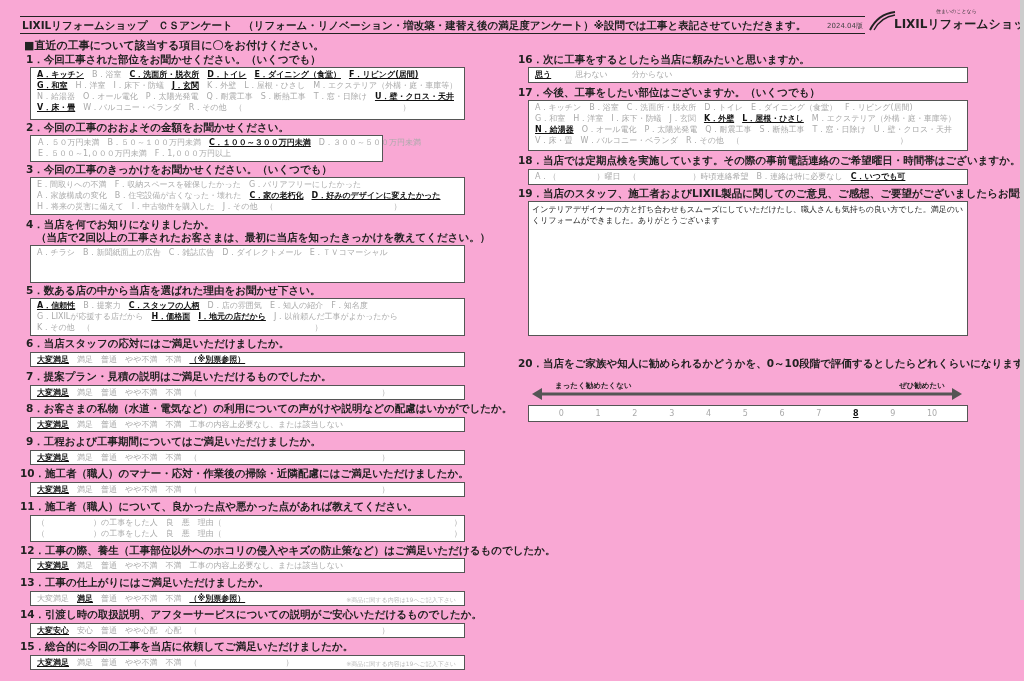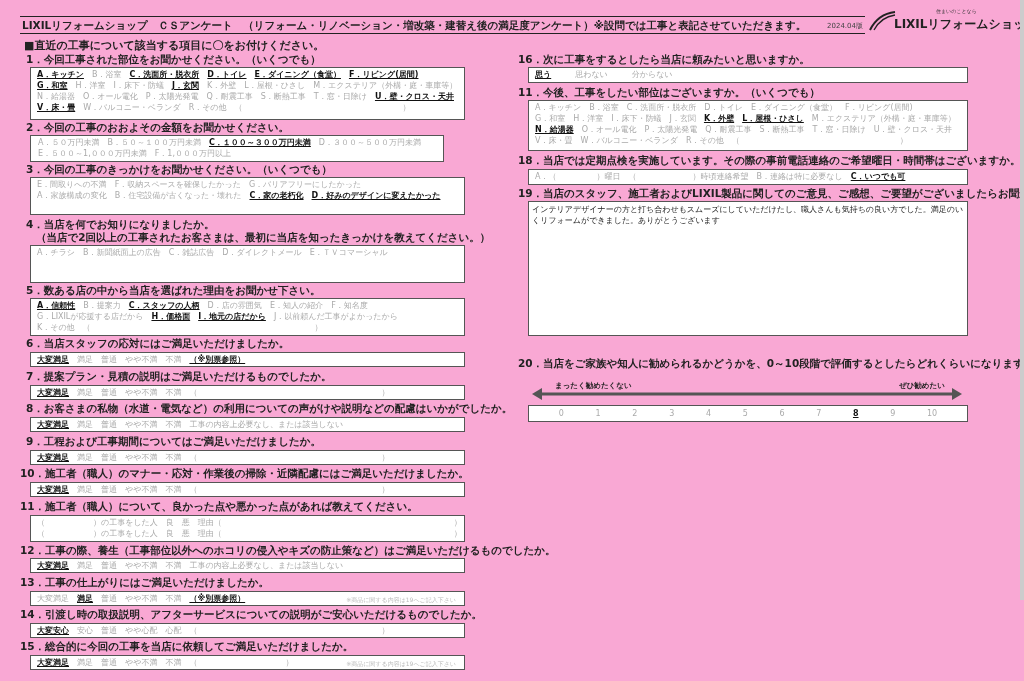--- a/index.html
+++ b/index.html
@@ -53,28 +53,29 @@
 
   <div id="qs">
       <div class="q" style="left: 26px; top: 53px;">1．今回工事された部位をお聞かせください。（いくつでも）</div>
       <div class="box" style="left: 30px; top: 67px; width: 435px; height: 53px;">
         <div class="row"><span class="opt sel">A．キッチン</span><span class="opt">B．浴室</span><span class="opt sel">C．洗面所・脱衣所</span><span class="opt sel">D．トイレ</span><span class="opt sel">E．ダイニング（食堂）</span><span class="opt sel">F．リビング(居間)</span></div>
         <div class="row"><span class="opt sel">G．和室</span><span class="opt">H．洋室</span><span class="opt">I．床下・防蟻</span><span class="opt sel">J．玄関</span><span class="opt">K．外壁</span><span class="opt">L．屋根・ひさし</span><span class="opt">M．エクステリア（外構・庭・車庫等）</span></div>
         <div class="row"><span class="opt">N．給湯器</span><span class="opt">O．オール電化</span><span class="opt">P．太陽光発電</span><span class="opt">Q．耐震工事</span><span class="opt">S．断熱工事</span><span class="opt">T．窓・日除け</span><span class="opt sel">U．壁・クロス・天井</span></div>
         <div class="row"><span class="opt sel">V．床・畳</span><span class="opt">W．バルコニー・ベランダ</span><span class="opt">R．その他　（　　　　　　　　　　　　　　　　　　　　）</span></div>
       </div>
       <div class="q" style="left: 26px; top: 121px;">2．今回の工事のおおよその金額をお聞かせください。</div>
-      <div class="box" style="left: 30px; top: 135px; width: 414px; height: 27px; padding-left: 7px;">
+      <div class="box" style="left: 30px; top: 135px; width: 353px; height: 27px; padding-left: 7px;">
         <div class="row"><span class="opt">A．５０万円未満</span><span class="opt">B．５０～１００万円未満</span><span class="opt sel">C．１００～３００万円未満</span><span class="opt">D．３００～５００万円未満</span></div>
         <div class="row"><span class="opt">E．５００～1,０００万円未満</span><span class="opt">F．1,０００万円以上</span></div>
       </div>
       <div class="q" style="left: 26px; top: 163px;">3．今回の工事のきっかけをお聞かせください。（いくつでも）</div>
       <div class="box" style="left: 30px; top: 177px; width: 435px; height: 38px;">
         <div class="row"><span class="opt">E．間取りへの不満</span><span class="opt">F．収納スペースを確保したかった</span><span class="opt">G．バリアフリーにしたかった</span></div>
         <div class="row"><span class="opt">A．家族構成の変化</span><span class="opt">B．住宅設備が古くなった・壊れた</span><span class="opt sel">C．家の老朽化</span><span class="opt sel">D．好みのデザインに変えたかった</span></div>
+        <div class="row"><span class="opt">H．将来の災害に備えて</span><span class="opt">I．中古物件を購入した</span><span class="opt">J．その他　（　　　　　　　　　　　　　　　）</span></div>
       </div>
       <div class="q" style="left: 26px; top: 218px;">4．当店を何でお知りになりましたか。</div>
       <div class="q" style="left: 36px; top: 231px;">（当店で2回以上の工事されたお客さまは、最初に当店を知ったきっかけを教えてください。）</div>
       <div class="box" style="left: 30px; top: 245px; width: 435px; height: 38px;">
         <div class="row"><span class="opt">A．チラシ</span><span class="opt">B．新聞紙面上の広告</span><span class="opt">C．雑誌広告</span><span class="opt">D．ダイレクトメール</span><span class="opt">E．ＴＶコマーシャル</span></div>
       </div>
       <div class="q" style="left: 26px; top: 284px;">5．数ある店の中から当店を選ばれた理由をお聞かせ下さい。</div>
       <div class="box" style="left: 30px; top: 298px; width: 435px; height: 38px;">
         <div class="row"><span class="opt sel">A．信頼性</span><span class="opt">B．提案力</span><span class="opt sel">C．スタッフの人柄</span><span class="opt">D．店の雰囲気</span><span class="opt">E．知人の紹介</span><span class="opt">F．知名度</span></div>
         <div class="row"><span class="opt">G．LIXILが応援する店だから</span><span class="opt sel">H．価格面</span><span class="opt sel">I．地元の店だから</span><span class="opt">J．以前頼んだ工事がよかったから</span></div>
@@ -120,21 +121,21 @@
       </div>
       <div class="q" style="left: 20px; top: 640px;">15．総合的に今回の工事を当店に依頼してご満足いただけましたか。</div>
       <div class="box" style="left: 30px; top: 655px; width: 435px; height: 15px;">
         <div class="row"><span class="opt sel">大変満足</span><span class="opt">満足</span><span class="opt">普通</span><span class="opt">やや不満</span><span class="opt">不満</span><span class="opt">（　　　　　　　　　　　）</span></div>
         <span class="note">※商品に関する内容は19へご記入下さい</span>
       </div>
       <div class="q" style="left: 518px; top: 53px;">16．次に工事をするとしたら当店に頼みたいと思いますか。</div>
       <div class="box" style="left: 528px; top: 67px; width: 440px; height: 16px;">
         <div class="row"><span class="opt sel">思う</span><span class="opt">　　思わない</span><span class="opt">　　分からない</span></div>
       </div>
-      <div class="q" style="left: 518px; top: 86px;">11．今後、工事をしたい部位はございますか。（いくつでも）</div>
+      <div class="q" style="left: 518px; top: 86px;">17．今後、工事をしたい部位はございますか。（いくつでも）</div>
       <div class="box" style="left: 528px; top: 100px; width: 440px; height: 51px;">
         <div class="row"><span class="opt">A．キッチン</span><span class="opt">B．浴室</span><span class="opt">C．洗面所・脱衣所</span><span class="opt">D．トイレ</span><span class="opt">E．ダイニング（食堂）</span><span class="opt">F．リビング(居間)</span></div>
         <div class="row"><span class="opt">G．和室</span><span class="opt">H．洋室</span><span class="opt">I．床下・防蟻</span><span class="opt">J．玄関</span><span class="opt sel">K．外壁</span><span class="opt sel">L．屋根・ひさし</span><span class="opt">M．エクステリア（外構・庭・車庫等）</span></div>
         <div class="row"><span class="opt sel">N．給湯器</span><span class="opt">O．オール電化</span><span class="opt">P．太陽光発電</span><span class="opt">Q．耐震工事</span><span class="opt">S．断熱工事</span><span class="opt">T．窓・日除け</span><span class="opt">U．壁・クロス・天井</span></div>
         <div class="row"><span class="opt">V．床・畳</span><span class="opt">W．バルコニー・ベランダ</span><span class="opt">R．その他　（　　　　　　　　　　　　　　　　　　　　）</span></div>
       </div>
       <div class="q" style="left: 518px; top: 154px;">18．当店では定期点検を実施しています。その際の事前電話連絡のご希望曜日・時間帯はございますか。</div>
       <div class="box" style="left: 528px; top: 169px; width: 440px; height: 16px;">
         <div class="row"><span class="opt">A．（　　　　　）曜日　（　　　　　　　）時頃連絡希望</span><span class="opt">B．連絡は特に必要なし</span><span class="opt sel">C．いつでも可</span></div>
       </div>

